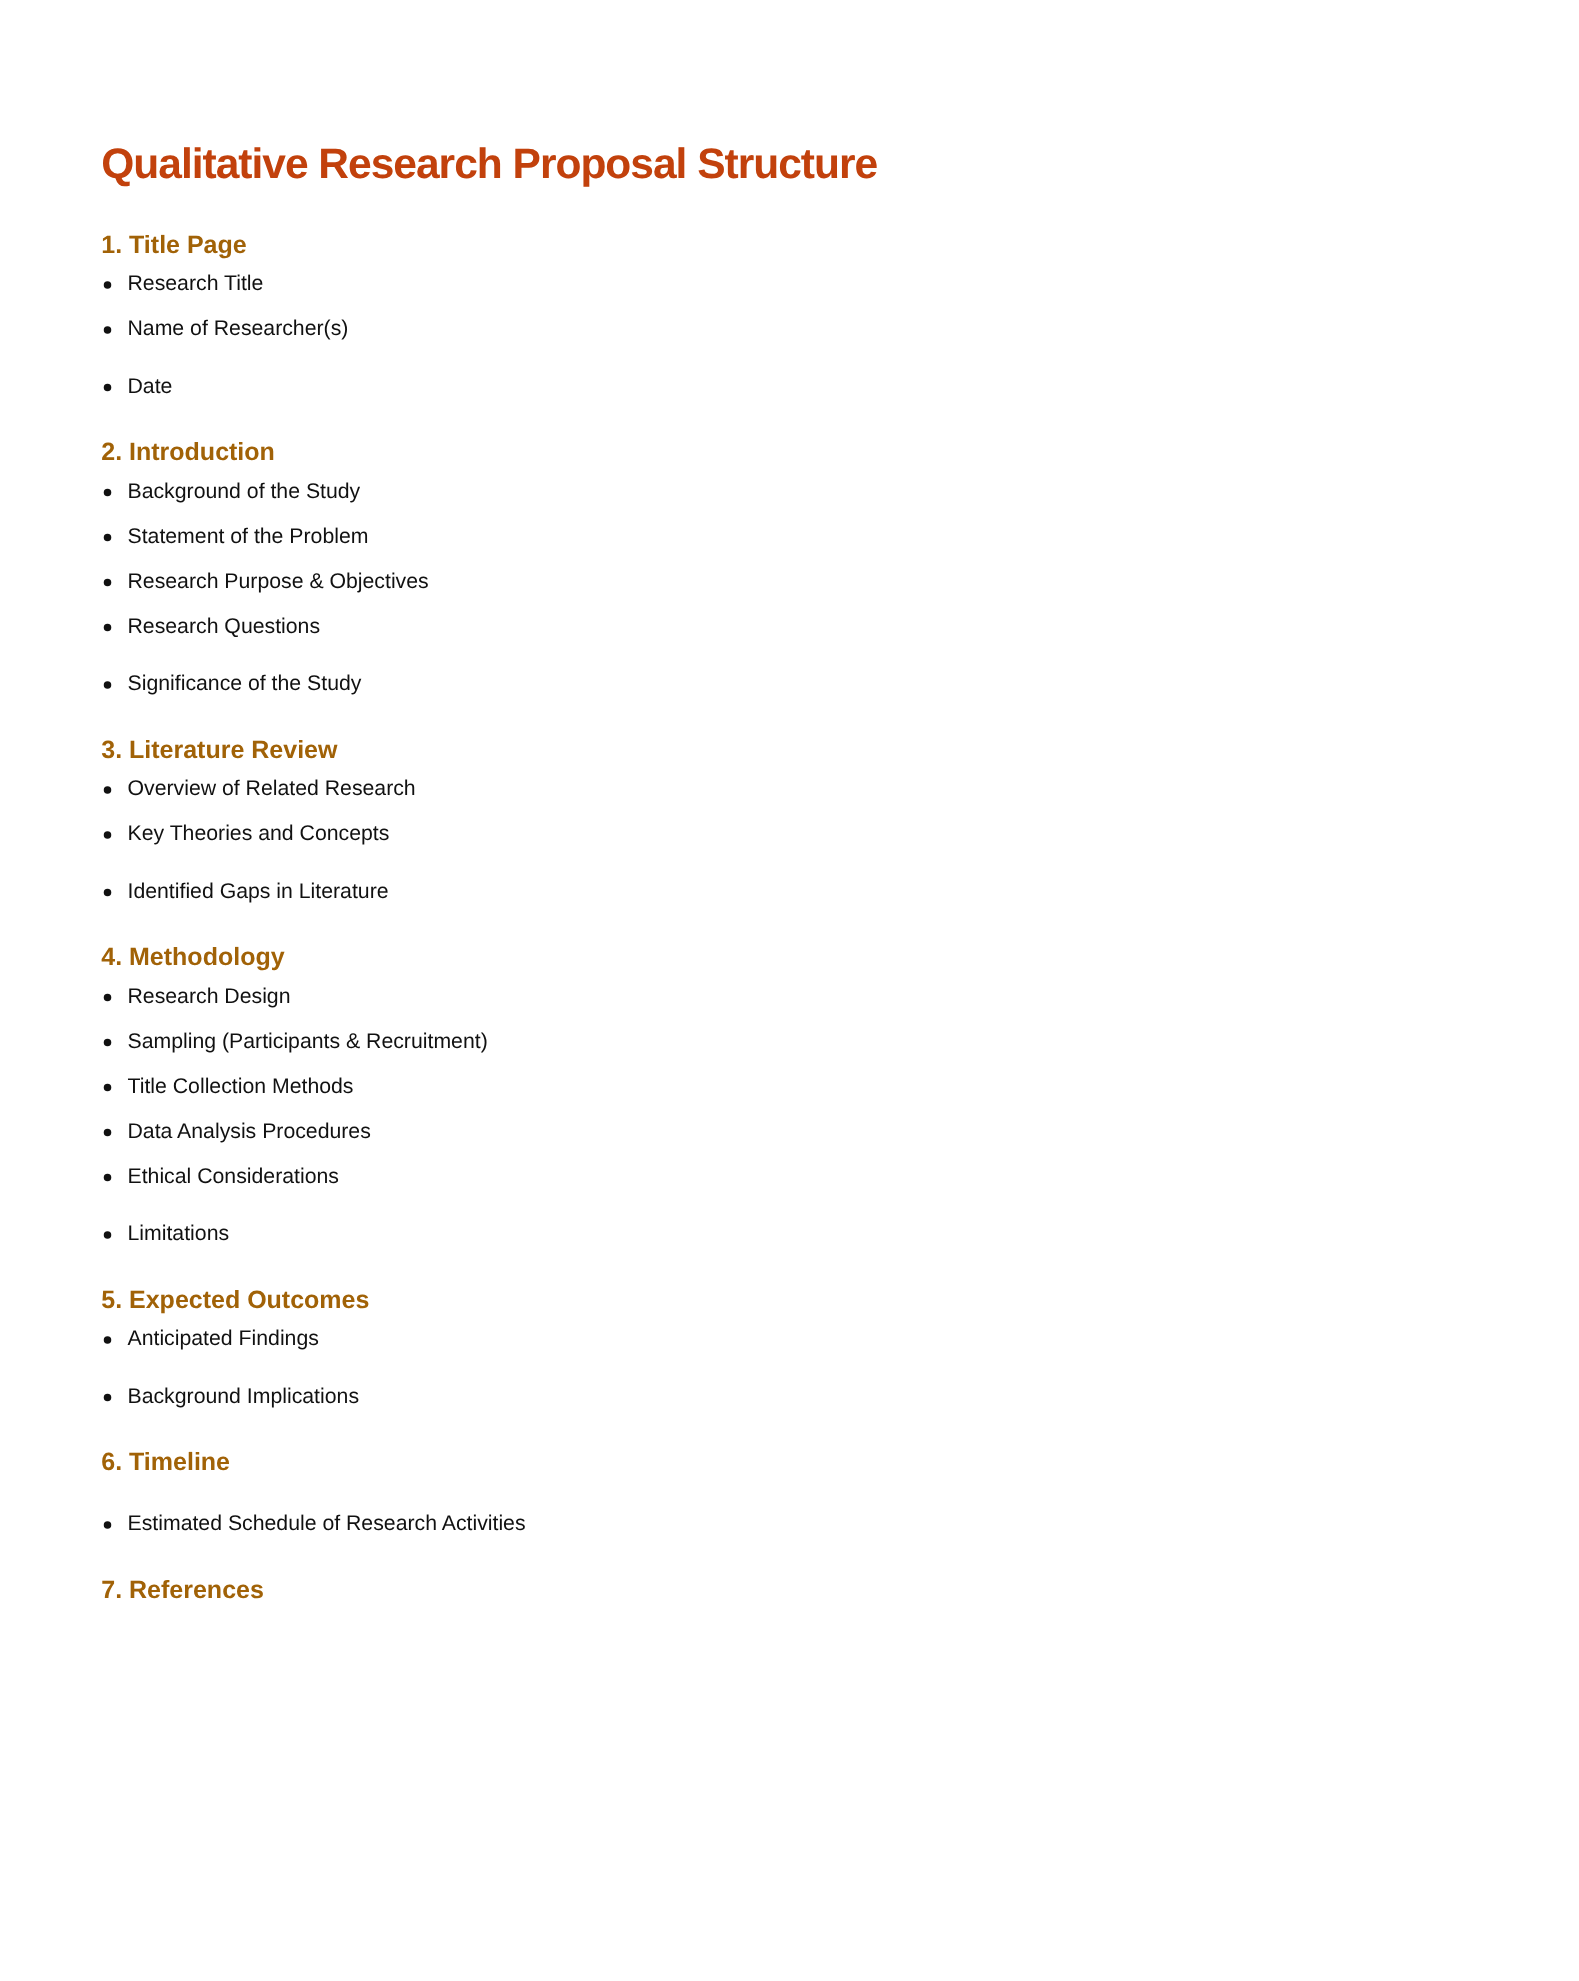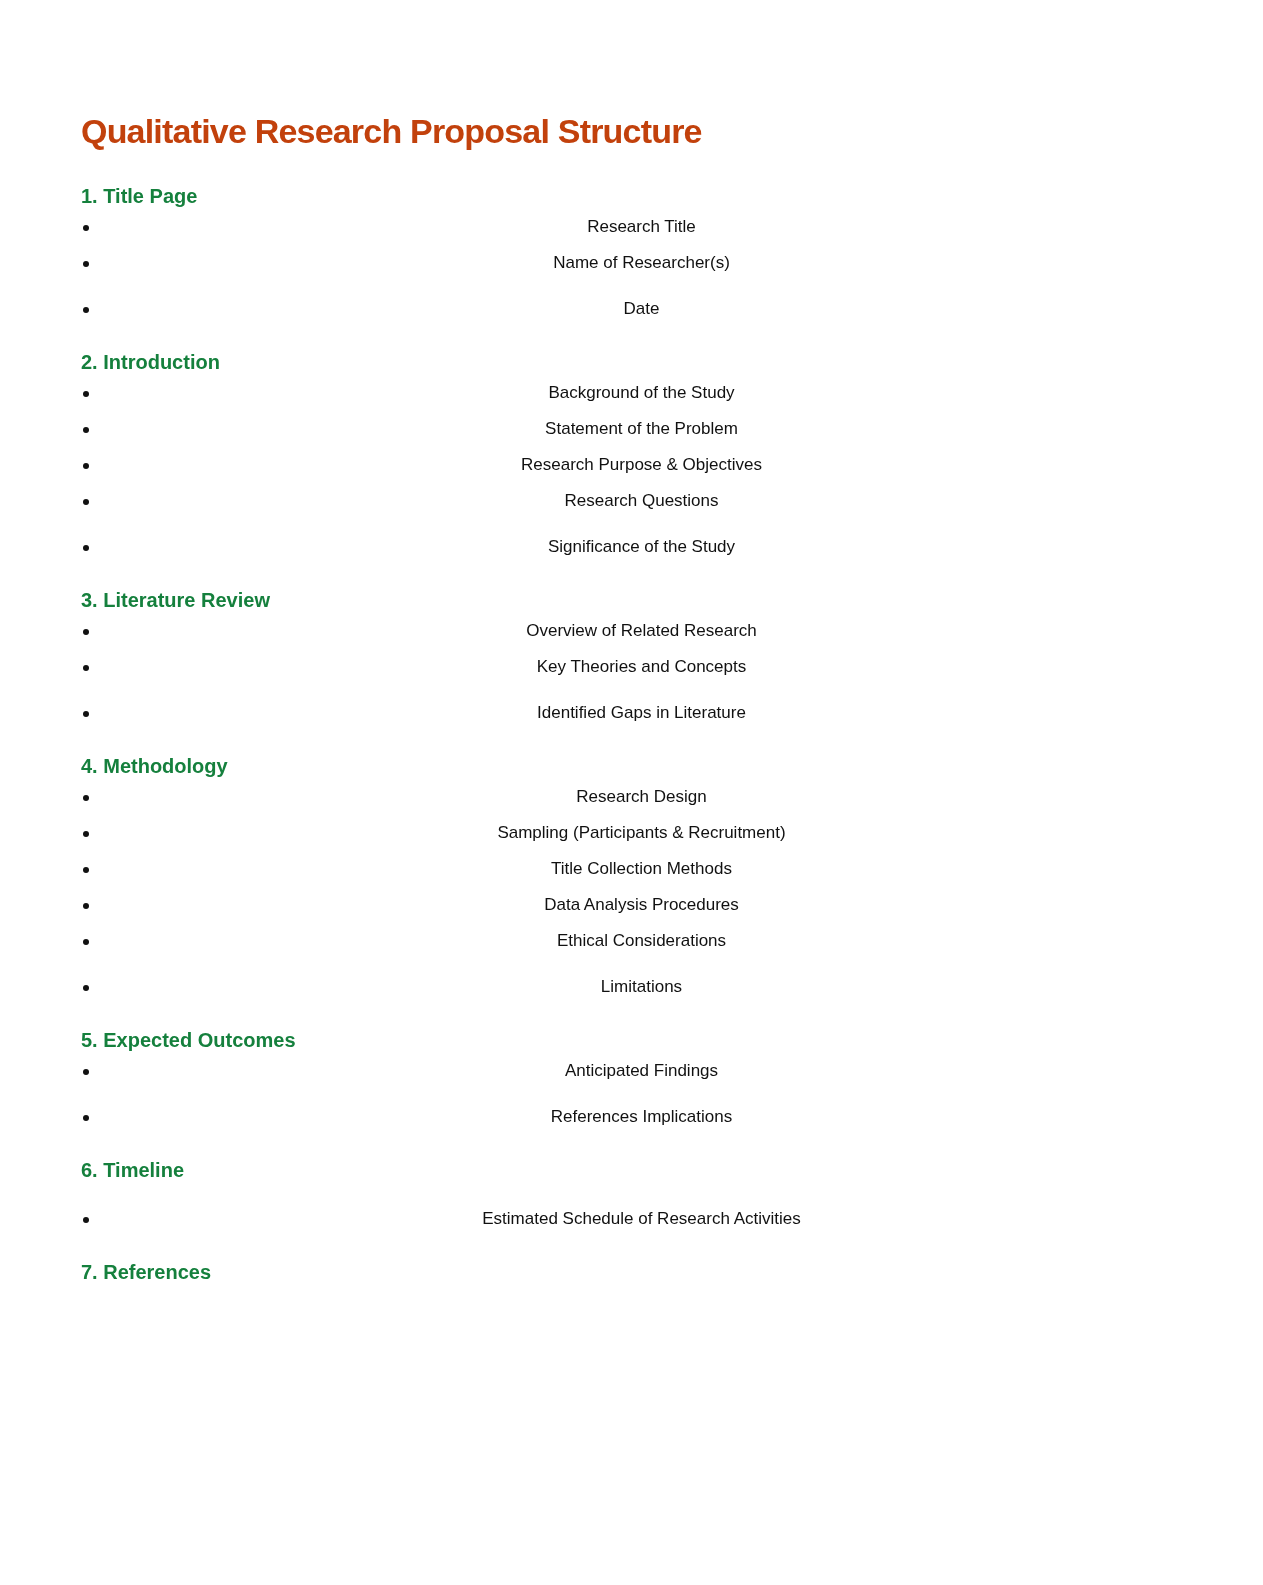--- a/index.html
+++ b/index.html
@@ -3,22 +3,22 @@
 <meta charset="utf-8">
 <style>
   html, body { margin: 0; padding: 0; background: #ffffff; }
   body { width: 1263px; height: 1585px; position: relative; overflow: hidden;
          font-family: "DejaVu Sans", "Liberation Sans", sans-serif; color: #111; }
   .viewport { position: absolute; left: 0; top: 0; width: 1263px; height: 1289px; overflow: hidden; }
   .content { position: absolute; left: 81px; top: 108px; width: 1100px; }
   h1 { font-family: "Liberation Sans", sans-serif; font-size: 34px; font-weight: 700;
        letter-spacing: -0.8px; margin: 0 0 28px 0; line-height: 46px; color: #c2410c; }
   h2 { font-family: "Liberation Sans", sans-serif; font-size: 20px; font-weight: 700;
-       margin: 0 0 6px 0; line-height: 28px; color: #15803d; }
-  ul { list-style: none; margin: 0 0 28px 0; padding: 0; text-align: center; }
+       margin: 0 0 6px 0; line-height: 28px; color: #a16207; }
+  ul { list-style: none; margin: 0 0 28px 0; padding: 0; }
   li { position: relative; padding-left: 21px; font-family: "Liberation Sans", sans-serif;
        font-size: 17px; line-height: 22px; margin-bottom: 14px; color: #111; }
   li::before { content: ""; position: absolute; left: 2px; top: 9px; width: 6px; height: 6px;
                border-radius: 50%; background: #111; }
   li:last-child { margin-bottom: 0; margin-top: 24px; }
   section { margin-bottom: 0; }
 </style>
 </head>
 <body>
 
@@ -64,21 +64,21 @@
         <li>Data Analysis Procedures</li>
         <li>Ethical Considerations</li>
         <li>Limitations</li>
       </ul>
     </section>
 
     <section>
       <h2>5. Expected Outcomes</h2>
       <ul>
         <li>Anticipated Findings</li>
-        <li>References Implications</li>
+        <li>Background Implications</li>
       </ul>
     </section>
 
     <section>
       <h2>6. Timeline</h2>
       <ul>
         <li>Estimated Schedule of Research Activities</li>
       </ul>
     </section>
 

